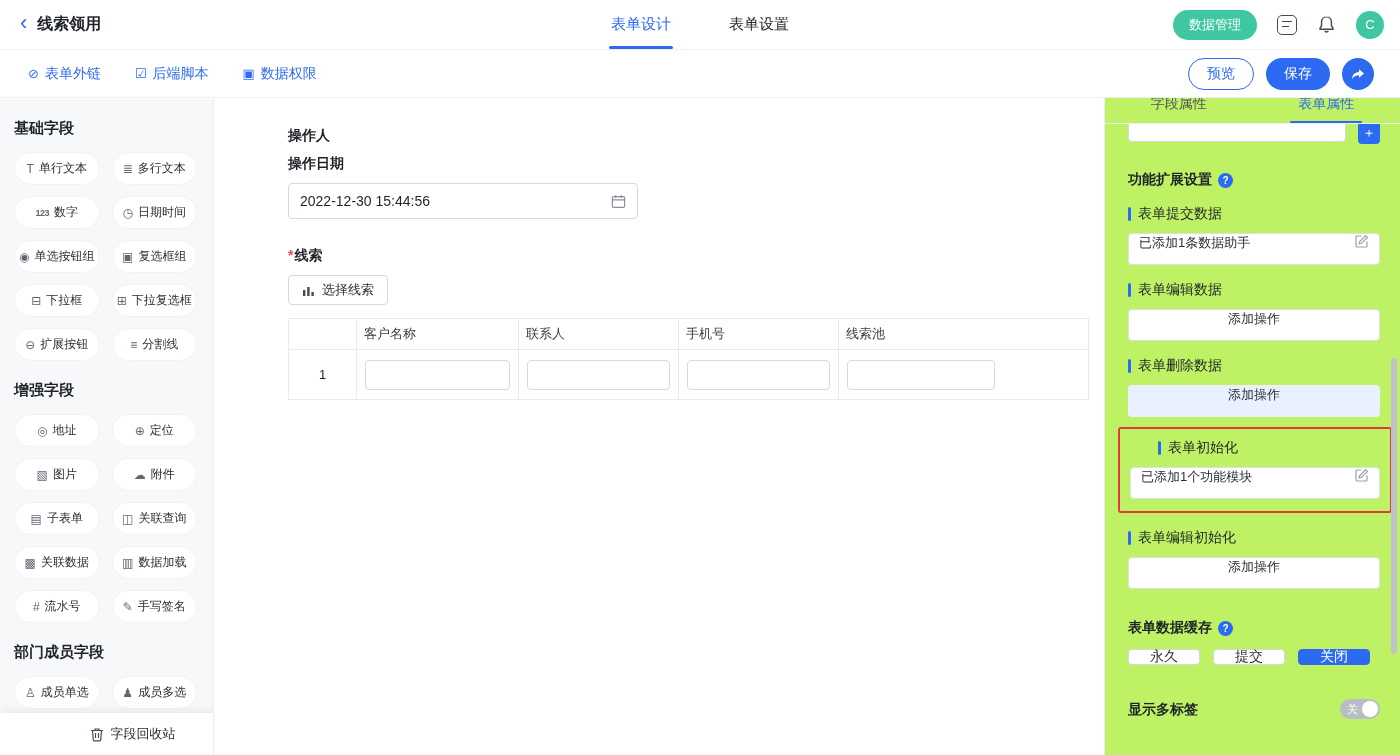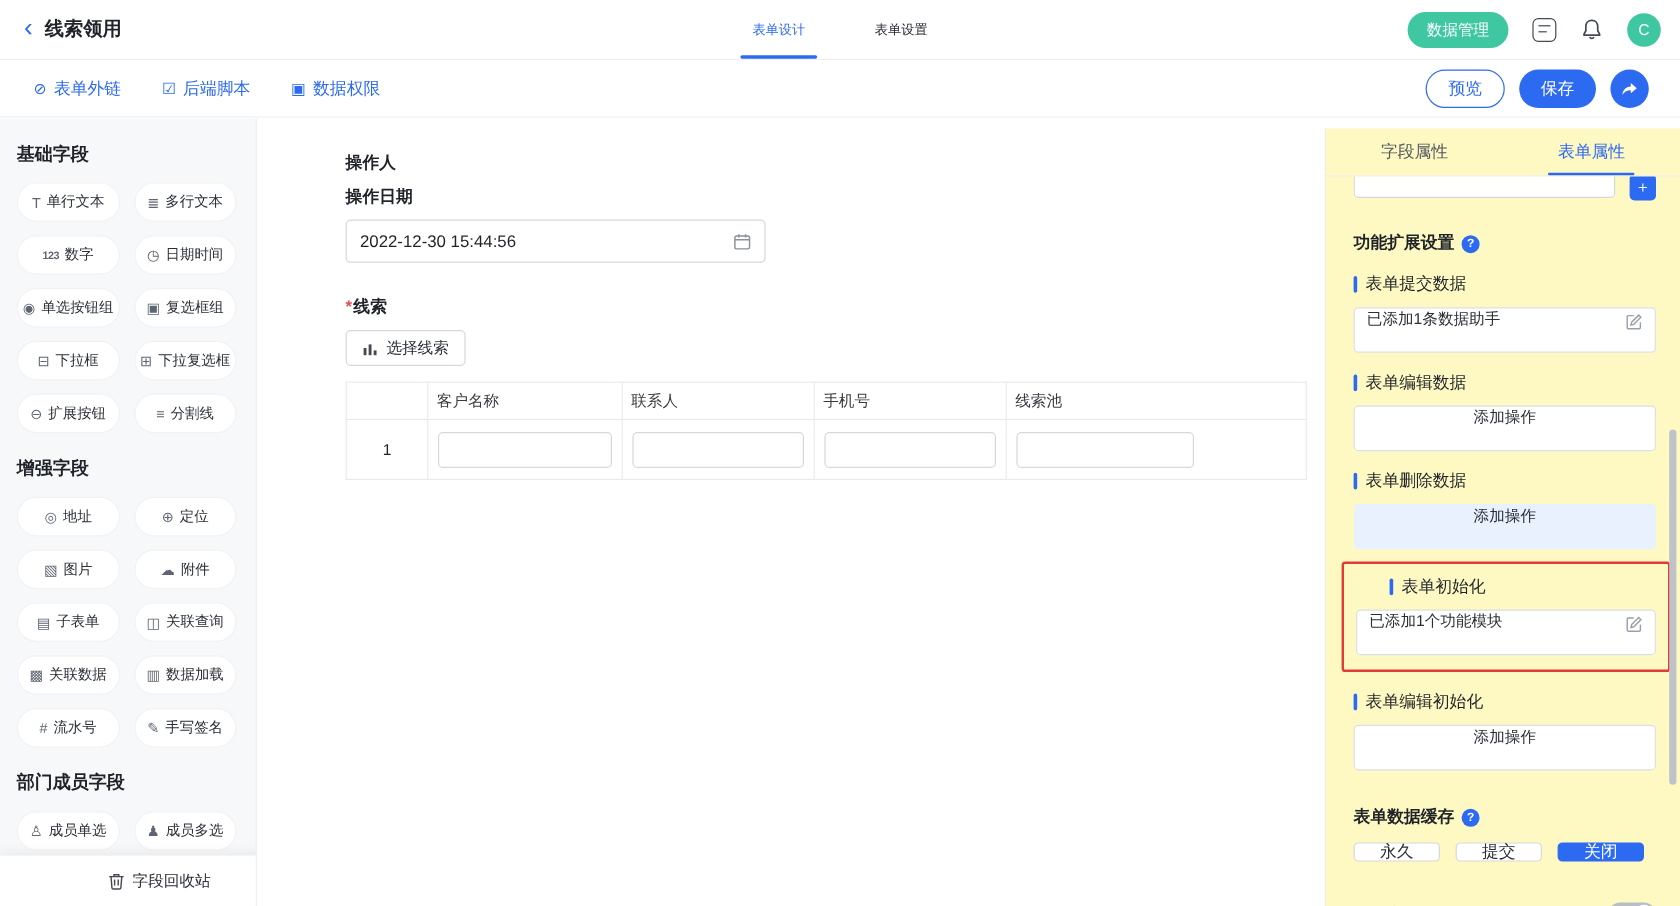--- a/index.html
+++ b/index.html
@@ -10,21 +10,21 @@
   }
 
   
   .topbar { position:absolute; top:0; left:0; right:0; height:50px; background:#fff;
     border-bottom:1px solid #f0f0f0; display:flex; align-items:center; z-index:5; }
   .tb-left { display:flex; align-items:center; gap:10px; margin-left:20px; }
   .back-ic { font-size:22px; color:#2d6af2; line-height:1; cursor:pointer; margin-top:-3px; }
   .tb-title { font-size:16px; font-weight:600; }
   .top-tabs { position:absolute; left:50%; transform:translateX(-50%); height:100%;
     display:flex; gap:58px; align-items:center; }
-  .top-tab { font-size:11px; color:#1f2329; height:100%; display:flex; align-items:center; position:relative; cursor:pointer; }
+  .top-tab { font-size:15px; color:#1f2329; height:100%; display:flex; align-items:center; position:relative; cursor:pointer; }
   .top-tab.active { color:#2d6af2; font-weight:500; }
   .top-tab.active::after { content:""; position:absolute; left:50%; transform:translateX(-50%);
     bottom:0; width:64px; height:3px; background:#2d6af2; border-radius:2px; }
   .tb-right { position:absolute; right:16px; display:flex; align-items:center; gap:20px; }
   .pill-green { background:#3fc7a1; color:#fff; font-size:13px; height:30px; padding:0 16px;
     border:none; border-radius:15px; display:flex; align-items:center; cursor:pointer; }
   .sq-icon { width:20px; height:20px; border:1.6px solid #454a52; border-radius:5px; position:relative; cursor:pointer; }
   .sq-icon::before { content:""; position:absolute; left:4px; right:4px; top:5px; height:1.6px; background:#454a52; }
   .sq-icon::after  { content:""; position:absolute; left:4px; right:7px; top:10px; height:1.6px; background:#454a52; }
   .icon-btn { cursor:pointer; display:flex; align-items:center; }
@@ -81,41 +81,41 @@
   .ctable th, .ctable td { border:1px solid #e9eaec; }
   .ctable th { height:31px; font-size:13px; font-weight:400; color:#383c42; text-align:left; padding-left:7px; }
   .ctable th.idx, .ctable td.idx { width:68px; text-align:center; padding-left:0; }
   .ctable td { height:50px; }
   .ctable td.idx { font-size:13px; }
   .cell-input { height:30px; border:1px solid #d5d8dd; border-radius:4px; background:#fff;
     width:calc(100% - 16px); margin:0 auto; }
   .cell-input.short { width:148px; margin:0 0 0 8px; }
 
   
-  .panel { position:absolute; top:107px; right:0; width:296px; bottom:0; background:#fef9c3;
+  .panel { position:absolute; top:84px; right:0; width:296px; bottom:0; background:#bef264;
     border-left:1px solid #ededed; overflow:hidden; }
   .p-tabs { height:40px; display:flex; border-bottom:1px solid #ededed; }
   .p-tab { flex:1; display:flex; align-items:center; justify-content:center; font-size:14px;
     color:#51565d; cursor:pointer; position:relative; }
   .p-tab.active { color:#2d6af2; font-weight:500; }
   .p-tab.active::after { content:""; position:absolute; bottom:0; left:50%; transform:translateX(-50%);
     width:72px; height:2.5px; background:#2d6af2; border-radius:2px; }
   .p-body { padding:0 20px 0 23px; position:relative; }
   .clip { height:21px; overflow:hidden; position:relative; margin-bottom:4px; }
   .clip .cut-input { position:absolute; top:-14px; left:0; width:218px; height:32px;
     border:1px solid #d5d8dd; border-radius:4px; background:#fff; }
   .clip .mini-btn { position:absolute; top:-2px; right:0; width:22px; height:22px; border:none;
     background:#2d6af2; color:#fff; border-radius:4px; font-size:13px; line-height:22px; cursor:pointer; }
   .p-help-title { font-weight:700; font-size:14px; display:flex; align-items:center; gap:6px; margin:26px 0 4px; }
   .help { width:15px; height:15px; border-radius:50%; background:#2d6af2; color:#fff; font-size:10px;
     display:inline-flex; align-items:center; justify-content:center; flex:none; }
   .psec-title { display:flex; align-items:center; gap:7px; font-size:14px; font-weight:400; margin:16px 0 10px; }
   .bar { width:3px; height:14px; background:#2d6af2; border-radius:1.5px; flex:none; }
-  .pbox { height:32px; border:1px solid #dcdfe4; border-radius:4px; display:flex; align-items:flex-end;
-    padding:18px 10px; font-size:13px; color:#2a2f36; background:#fff; cursor:pointer; }
+  .pbox { height:32px; border:1px solid #dcdfe4; border-radius:4px; display:flex; align-items:flex-start;
+    padding:0 10px; font-size:13px; color:#2a2f36; background:#fff; cursor:pointer; }
   .pbox.filled { justify-content:space-between; }
   .pbox.center { justify-content:center; }
   .pbox.hl { background:#e9f1fe; border-color:transparent; }
   .red-frame { border:2px solid #e23b3b; border-radius:3px; padding:0 10px 12px; margin:10px -12px 0 -10px; }
   .red-frame .psec-title { margin-top:10px;padding-left:28px; }
   .cache-row { display:flex; gap:13px; margin:12px 0 0; }
   .cbtn { width:72px; height:16px; border:1px solid #d5d8dd; border-radius:4px; background:#fff;
     font-size:14px; color:#2a2f36; display:flex; align-items:center; justify-content:center; cursor:pointer; }
   .cbtn.active { background:#2d6af2; border-color:#2d6af2; color:#fff; }
   .row-between { display:flex; justify-content:space-between; align-items:flex-end; margin:34px 0 0; }

